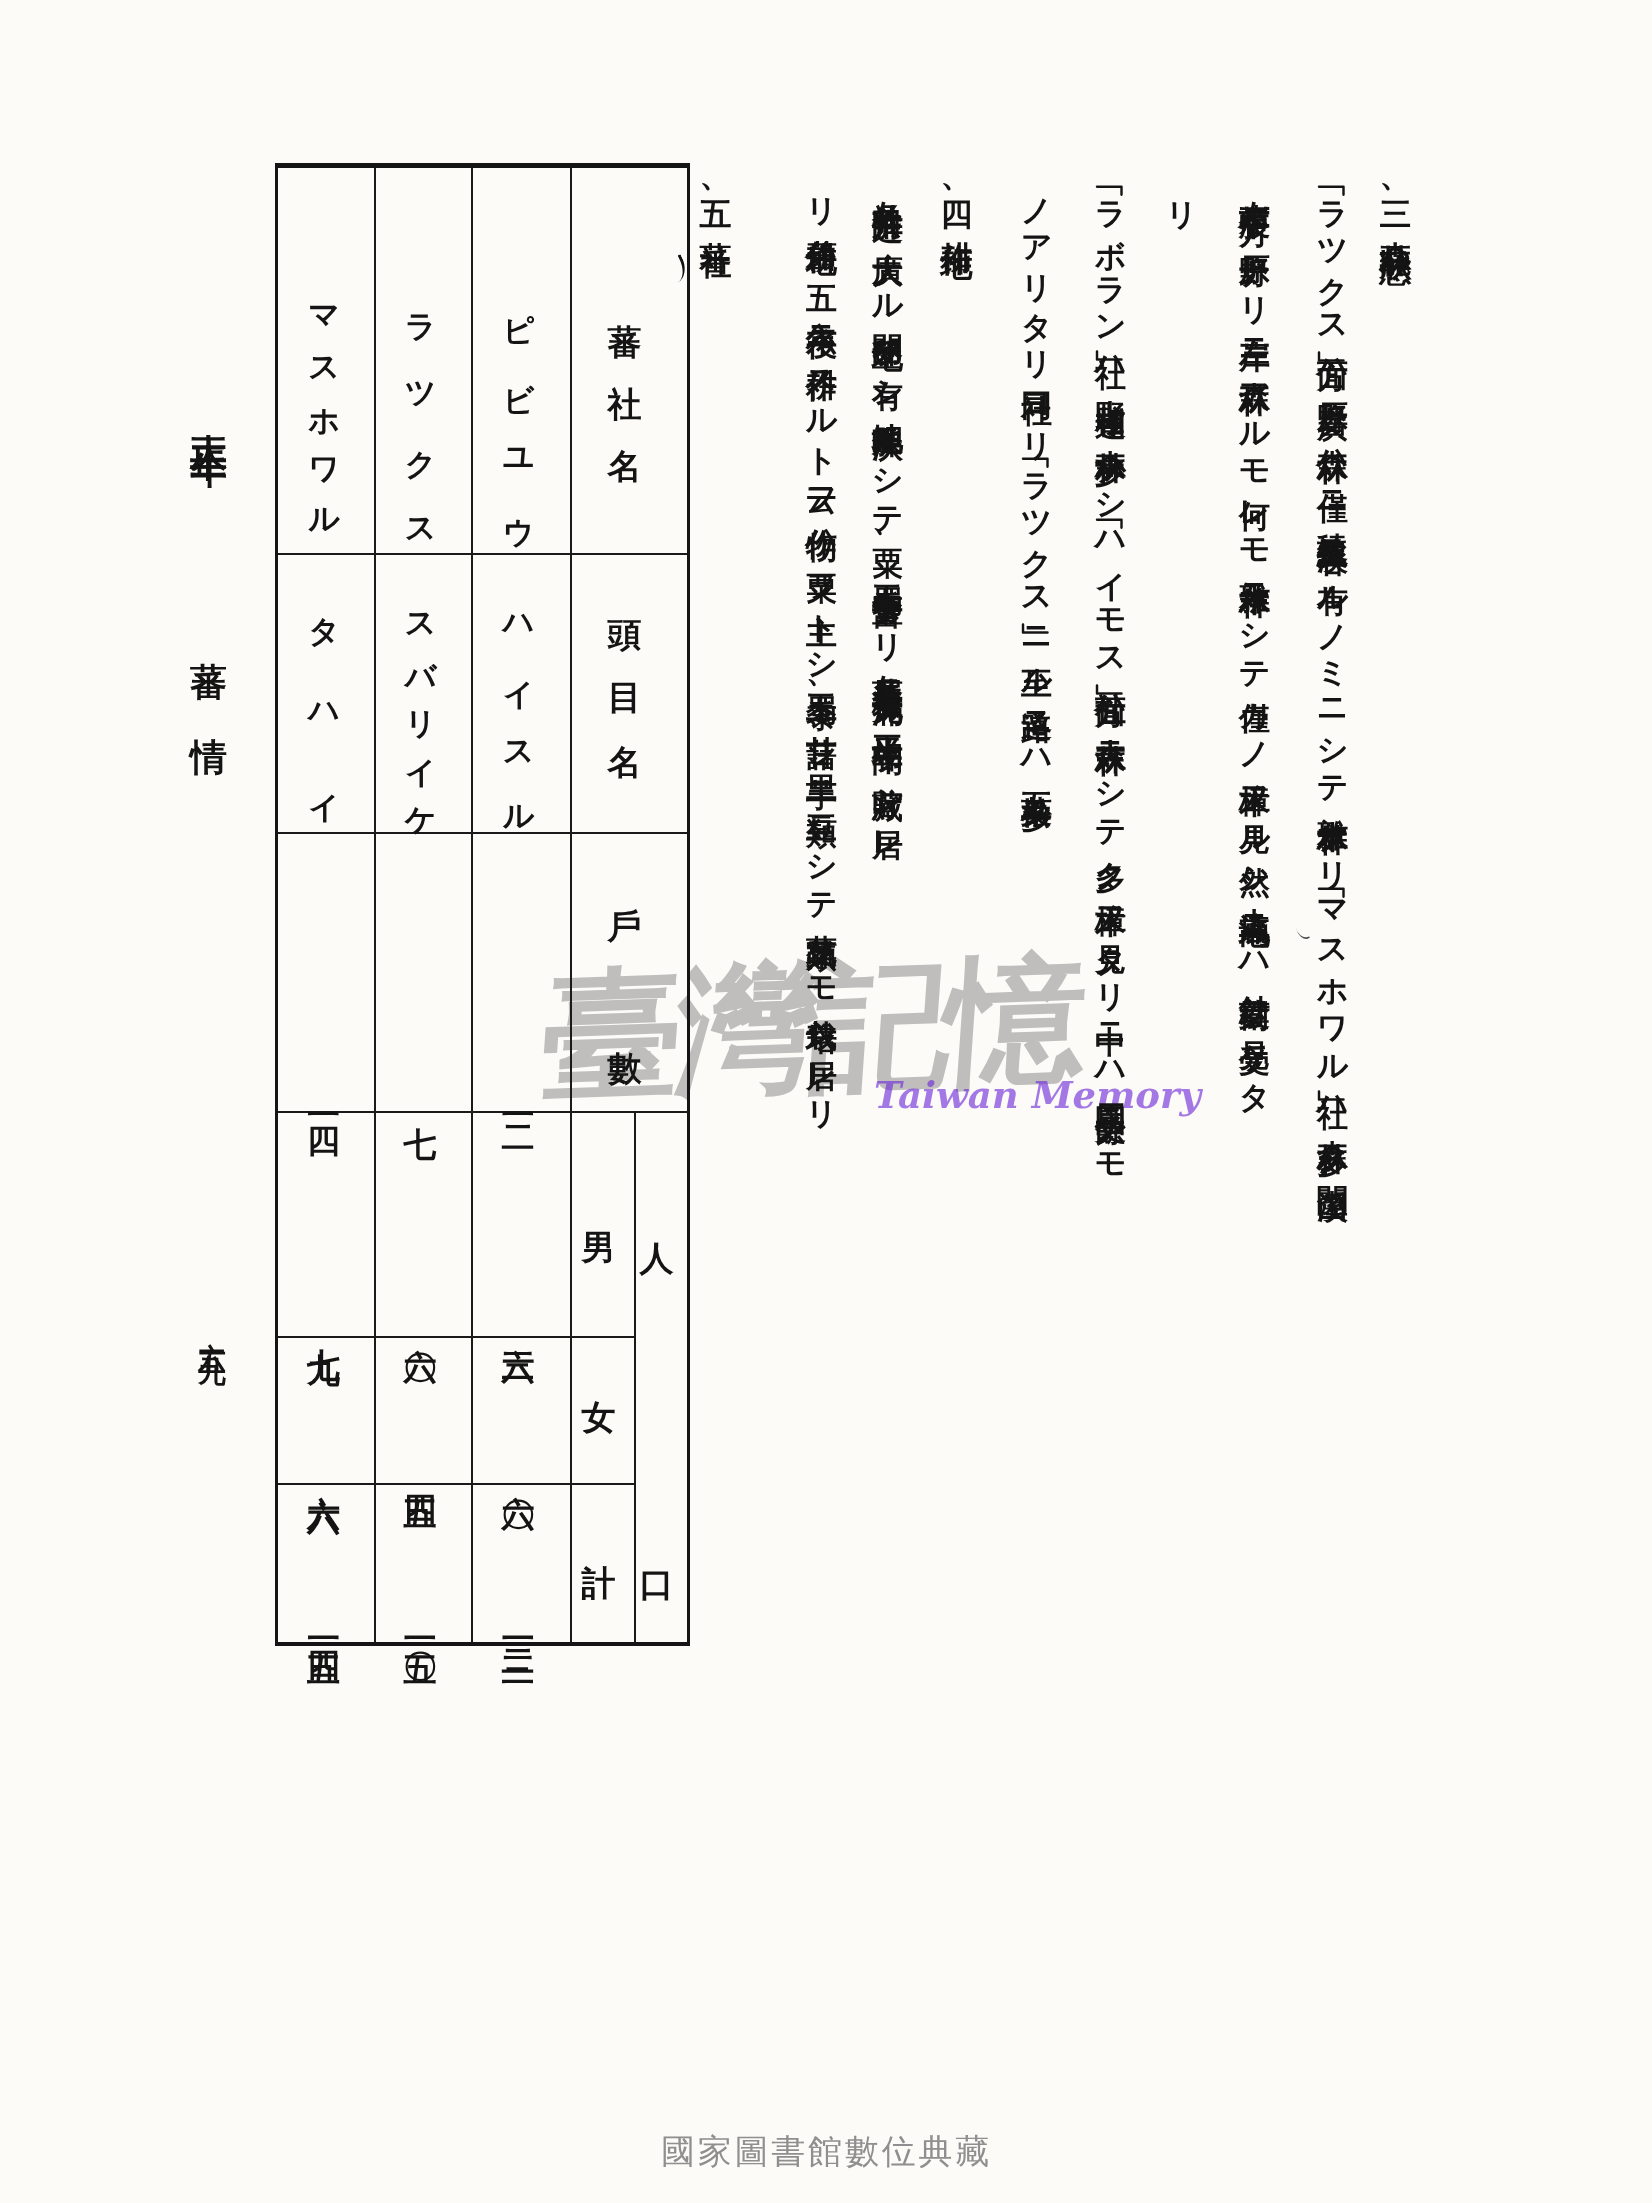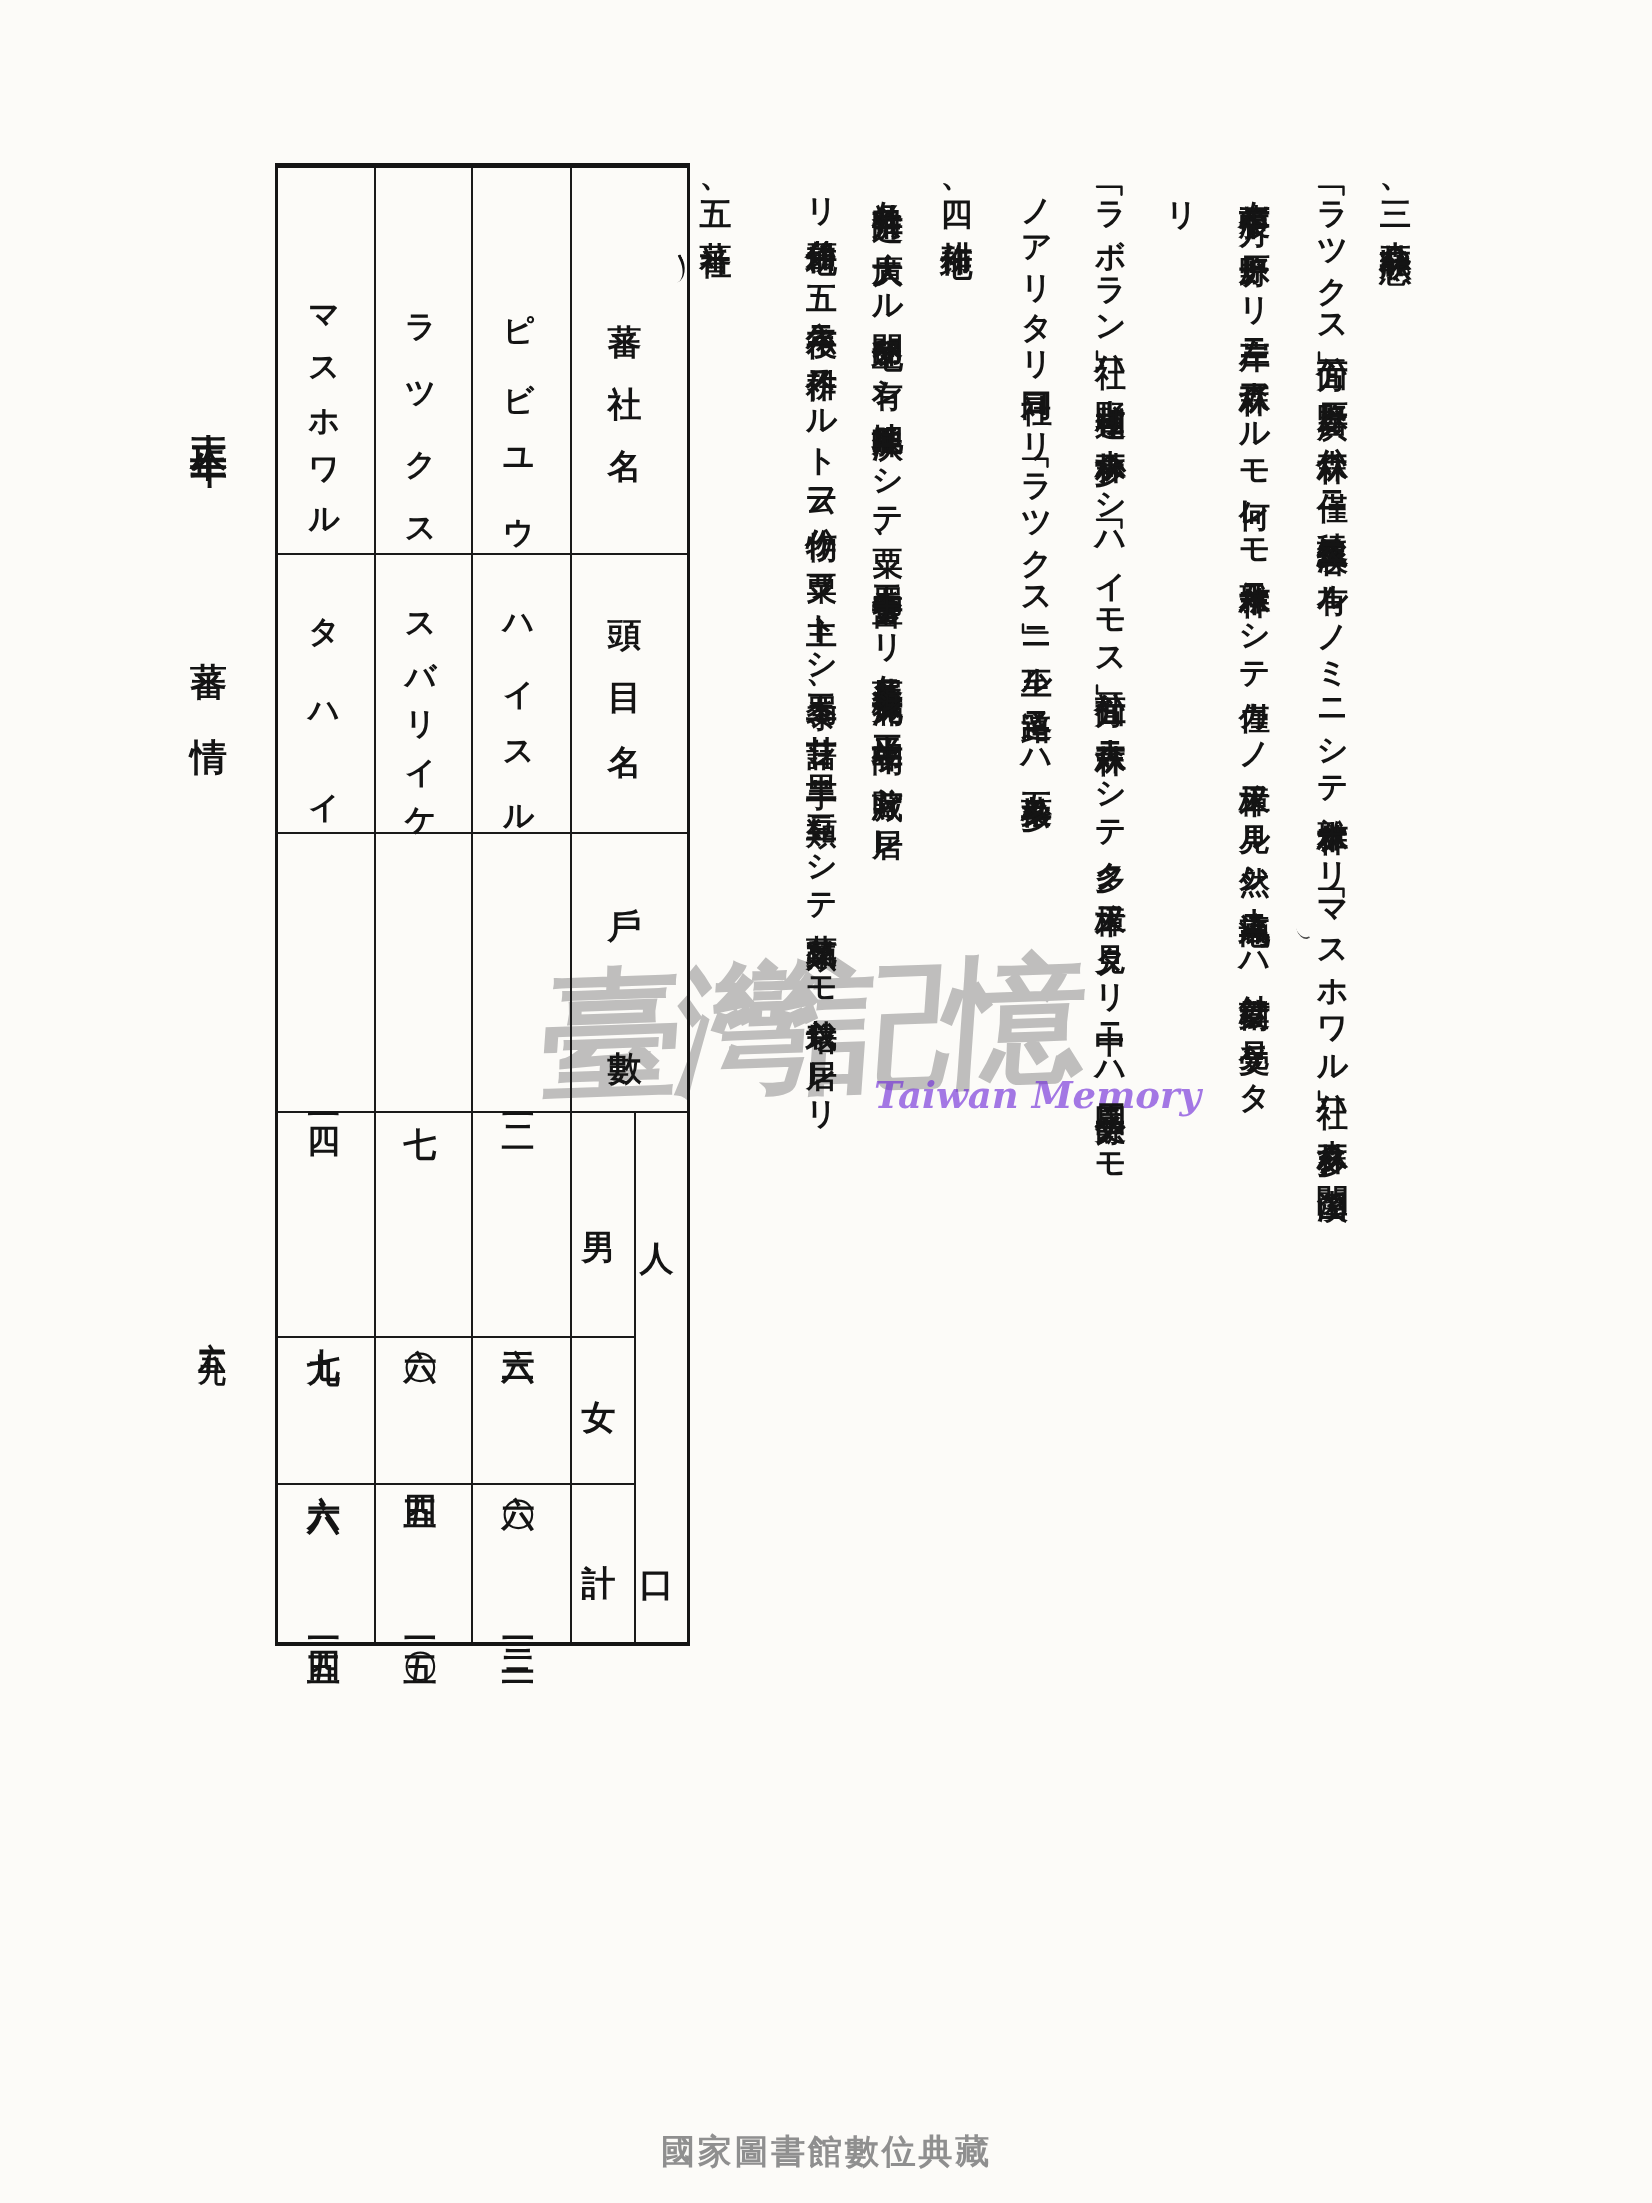--- a/index.html
+++ b/index.html
@@ -49,21 +49,21 @@
     color:#7e7e7e;opacity:.48;transform:rotate(-2deg) skewX(-6deg);
     font-family:"DejaVu Serif","Liberation Serif",serif;white-space:nowrap;
   }
   .wm-latin{
     position:absolute;left:874px;top:1073px;z-index:1;
     font-size:37px;font-style:italic;font-weight:700;color:#6d28d9;opacity:.62;
     font-family:"DejaVu Serif","Liberation Serif",serif;white-space:nowrap;text-align:center;
   }
   .bottom-caption{
     position:absolute;left:0;right:0;top:2129px;text-align:center;z-index:2;
-    font-size:34px;font-weight:700;color:#8f8f8f;letter-spacing:2.8px;
+    font-size:34px;font-weight:400;color:#8f8f8f;letter-spacing:2.8px;
   }
   
   .ink1{
     position:absolute;left:669px;top:257px;width:14.7px;height:24px;z-index:4;
     border-right:3.7px solid #111;border-radius:0 0 90% 0;transform:rotate(-28deg);
   }
   .ink2{
     position:absolute;left:1297px;top:923px;width:11px;height:14.7px;z-index:4;
     border-bottom:2.8px solid #222;border-radius:0 0 0 80%;transform:rotate(-15deg);
     opacity:.8;

